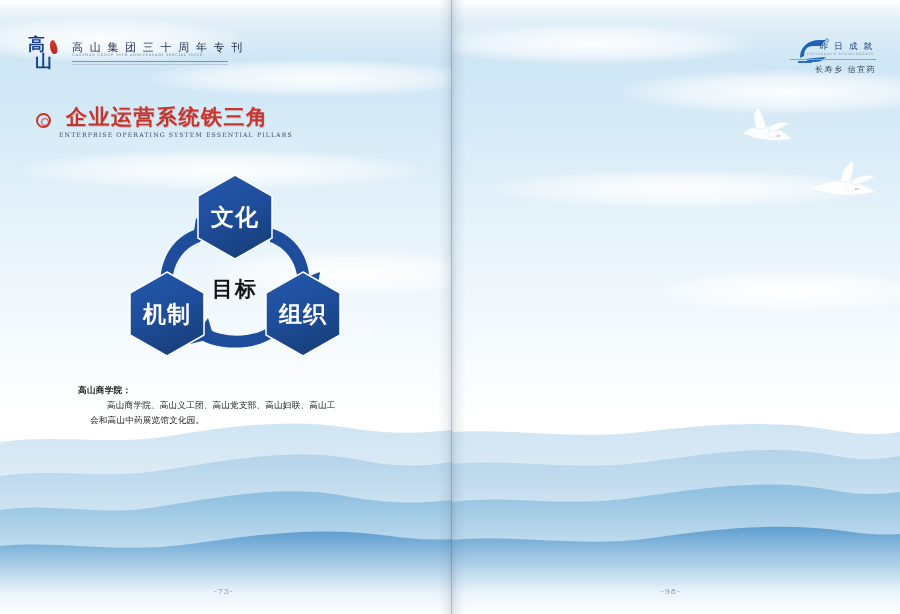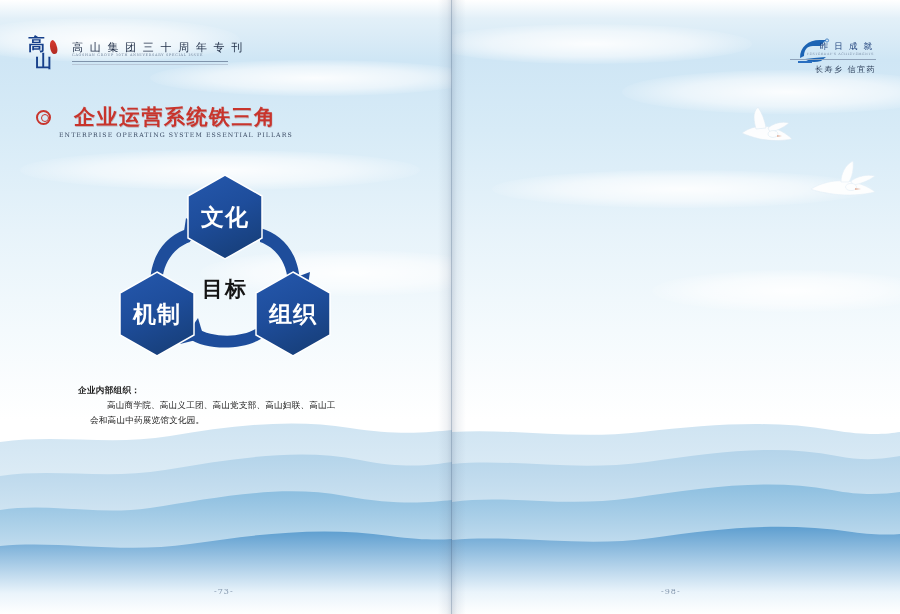--- a/index.html
+++ b/index.html
@@ -110,21 +110,21 @@
   }
   #rrule1 { right:2px; top:21px; width:86px; height:1px; background:#8fa3ba; }
   #rheader-slogan {
     position:absolute; right:2px; top:26px;
     font-family:"DejaVu Serif","Liberation Serif",serif;
     font-size:8px; color:#2a3c57; letter-spacing:1.5px; white-space:nowrap;
   }
 
   
   #section-title { position:absolute; left:36px; top:106px; }
-  #title-row { display:flex; align-items:center; gap:23px; }
+  #title-row { display:flex; align-items:flex-end; gap:15px; }
   #title-bullet {
     width:15px; height:15px; border-radius:50%;
     border:2px solid #c8342c; position:relative; flex:0 0 auto;
   }
   #title-bullet::after {
     content:""; position:absolute; left:2.5px; top:2.5px;
     width:6px; height:6px; border-radius:50%; border:1px solid #c8342c;
   }
   #title-cn {
     font-family:"DejaVu Sans","Liberation Sans",sans-serif;
@@ -133,21 +133,21 @@
     text-shadow:0.5px 0.5px 0 rgba(120,20,15,.25);
   }
   #title-en {
     margin-top:3px; margin-left:23px;
     font-family:"DejaVu Serif","Liberation Serif",serif;
     font-size:6.2px; color:#3a4a63; letter-spacing:1.1px;
     white-space:nowrap;
   }
 
   
-  #triangle-diagram { position:absolute; left:110px; top:168px; width:230px; height:205px; }
+  #triangle-diagram { position:absolute; left:120px; top:168px; width:230px; height:205px; }
   #triangle-diagram svg { display:block; width:100%; height:100%; }
   .hex-label {
     font-family:"DejaVu Sans","Liberation Sans",sans-serif;
     font-size:23px; font-weight:bold; fill:#ffffff; letter-spacing:1px;
   }
   .center-label {
     font-family:"DejaVu Sans","Liberation Sans",sans-serif;
     font-size:21px; font-weight:bold; fill:#141414; letter-spacing:2px;
   }
 
@@ -261,21 +261,21 @@
         </g>
 
         <text class="hex-label" x="115" y="57" text-anchor="middle">文化</text>
         <text class="hex-label" x="47" y="154" text-anchor="middle">机制</text>
         <text class="hex-label" x="183" y="154" text-anchor="middle">组织</text>
         <text class="center-label" x="115" y="128" text-anchor="middle">目标</text>
       </svg>
     </div>
 
     <div id="left-body">
-      <div id="left-body-head">企业内部组织：</div>
+      <div id="left-body-head">高山商学院：</div>
       <div id="left-body-para">高山商学院、高山义工团、高山党支部、高山妇联、高山工会和高山中药展览馆文化园。</div>
     </div>
 
     <div class="pagenum" id="pagenum-left">-73-</div>
   </div>
 
   <div class="page" id="page-right">
 
     <div class="cloud" style="left:-20px; top:24px;  width:320px; height:40px;"></div>
     <div class="cloud" style="left:170px; top:70px;  width:330px; height:44px;"></div>

